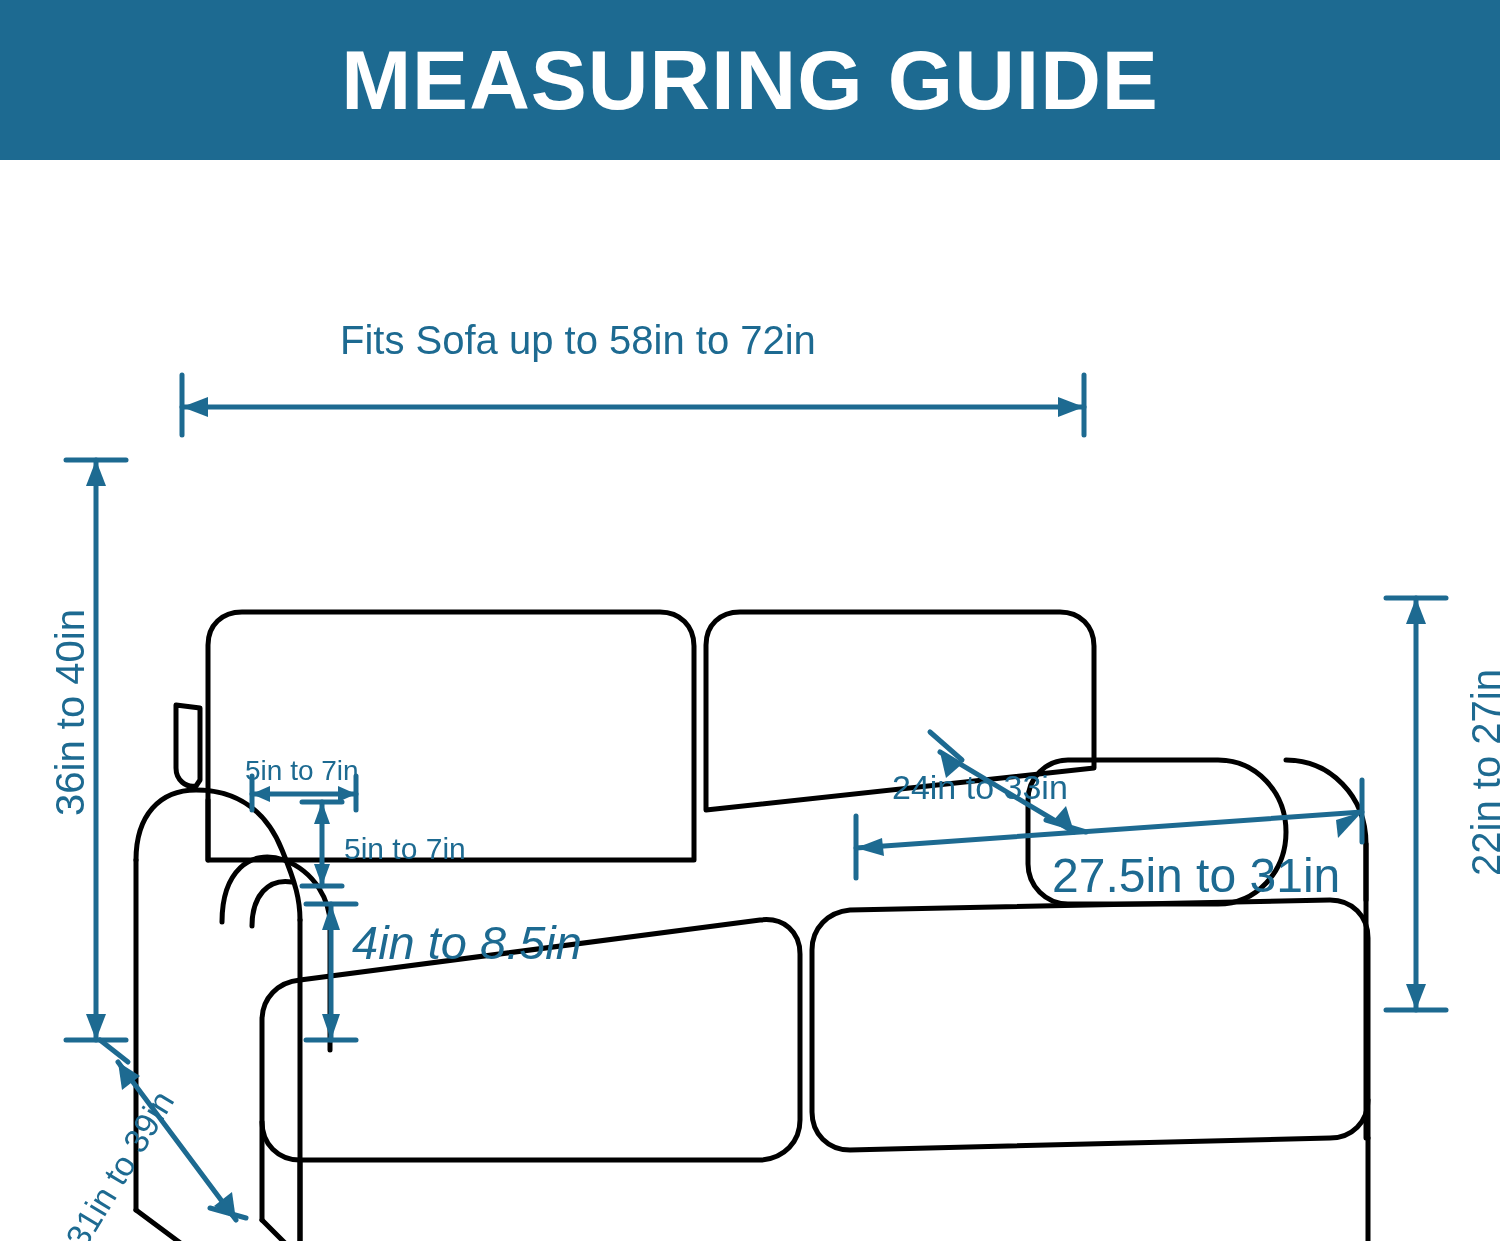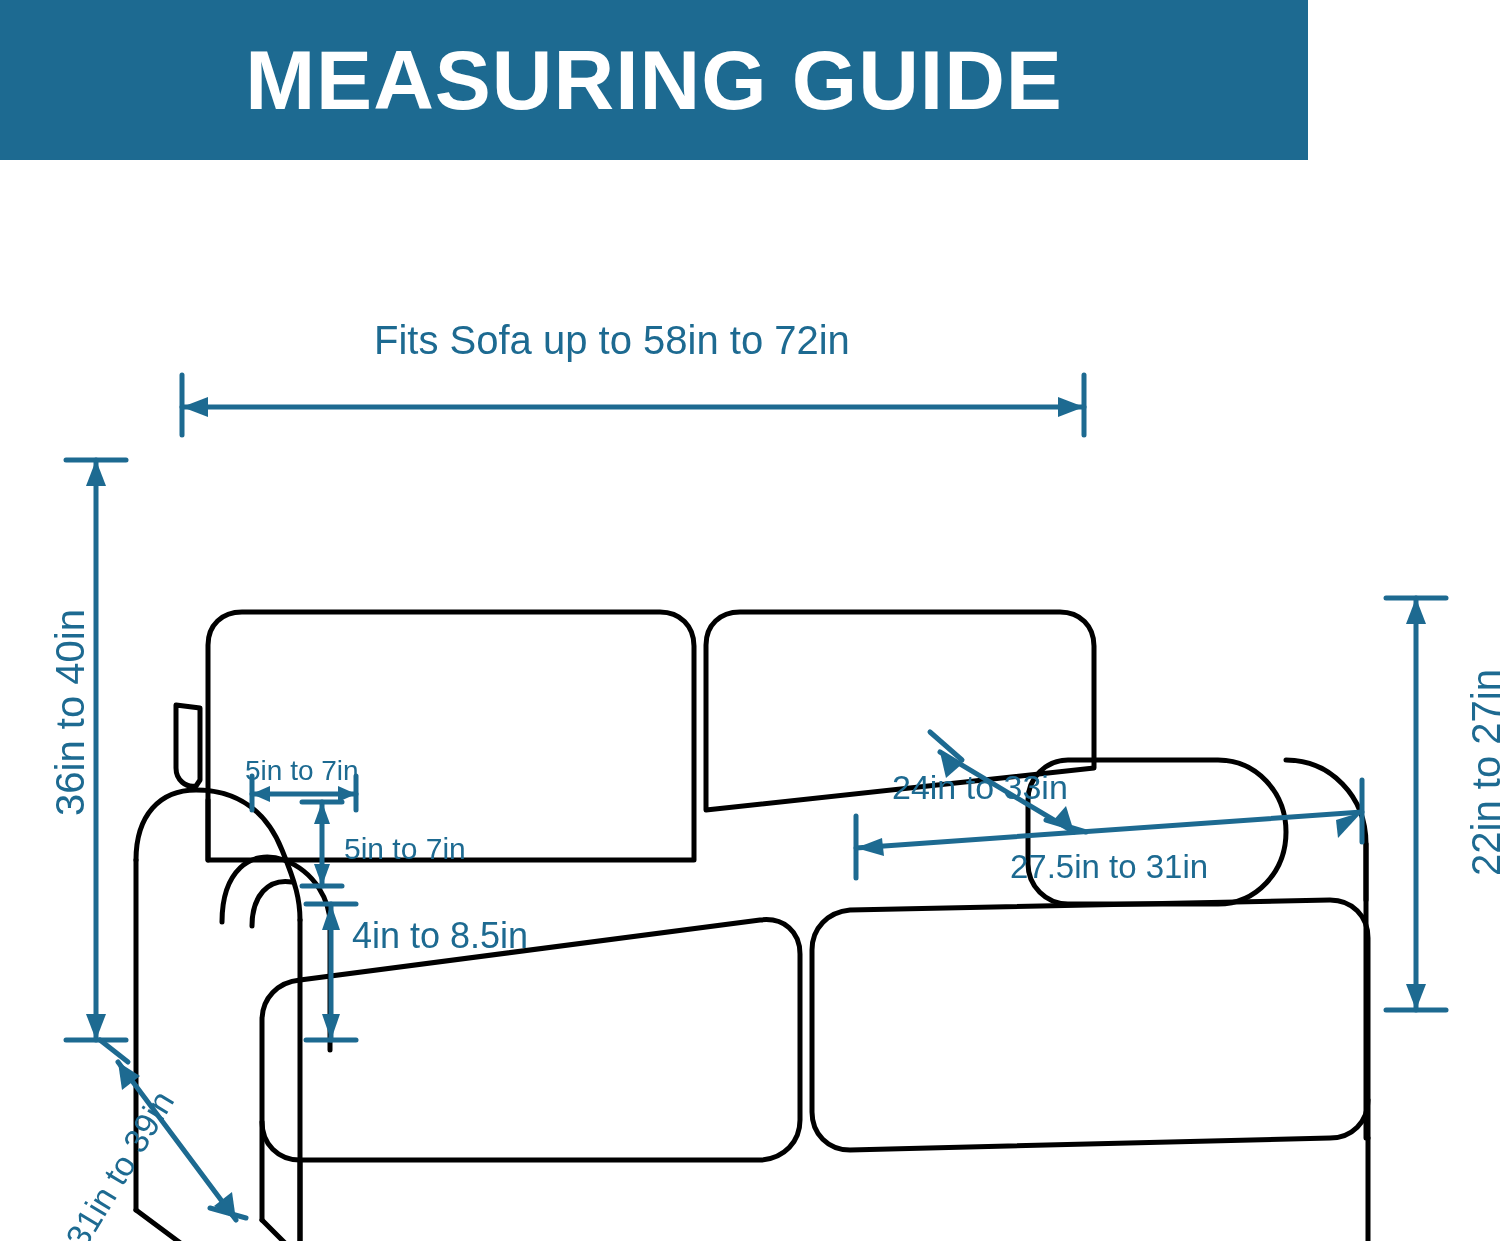--- a/index.html
+++ b/index.html
@@ -17,21 +17,21 @@
   .page {
     position: relative;
     width: 1500px;
     height: 1241px;
     background: #ffffff;
   }
   .header-bar {
     position: absolute;
     left: 0;
     top: 0;
-    width: 1308px;
+    width: 1500px;
     height: 160px;
     background: #1d6a91;
     display: flex;
     align-items: center;
     justify-content: center;
   }
   .header-title {
     color: #ffffff;
     font-size: 84px;
     font-weight: bold;
@@ -57,21 +57,20 @@
   .lbl {
     position: absolute;
     color: #1d6a91;
     font-family: "Liberation Sans", sans-serif;
     white-space: nowrap;
   }
   .lbl-width {
     left: 340px;
     top: 158px;
     font-size: 40px;
-    margin-left: 34px;
   }
   .lbl-height-left {
     left: -60px;
     top: 530px;
     font-size: 40px;
     width: 260px;
     text-align: center;
     transform: rotate(-90deg);
     transform-origin: center center;
   }
@@ -99,32 +98,33 @@
     font-size: 28px;
   }
   .lbl-arm-h {
     left: 344px;
     top: 672px;
     font-size: 30px;
   }
   .lbl-seat-h {
     left: 352px;
     top: 755px;
-    font-size: 36px;
+    font-size: 47px;
+    font-style: italic;
   }
   .lbl-seat-d {
     left: 848px;
     top: 608px;
     font-size: 34px;
     margin-left: 44px;
   }
   .lbl-seat-w {
-    left: 1010px;
+    left: 1052px;
     top: 688px;
-    font-size: 33px;
+    font-size: 48px;
   }
 </style>
 </head>
 <body>
 
 <div class="page">
 
   <div class="header-bar">
     <div class="header-title">MEASURING GUIDE</div>
   </div>

